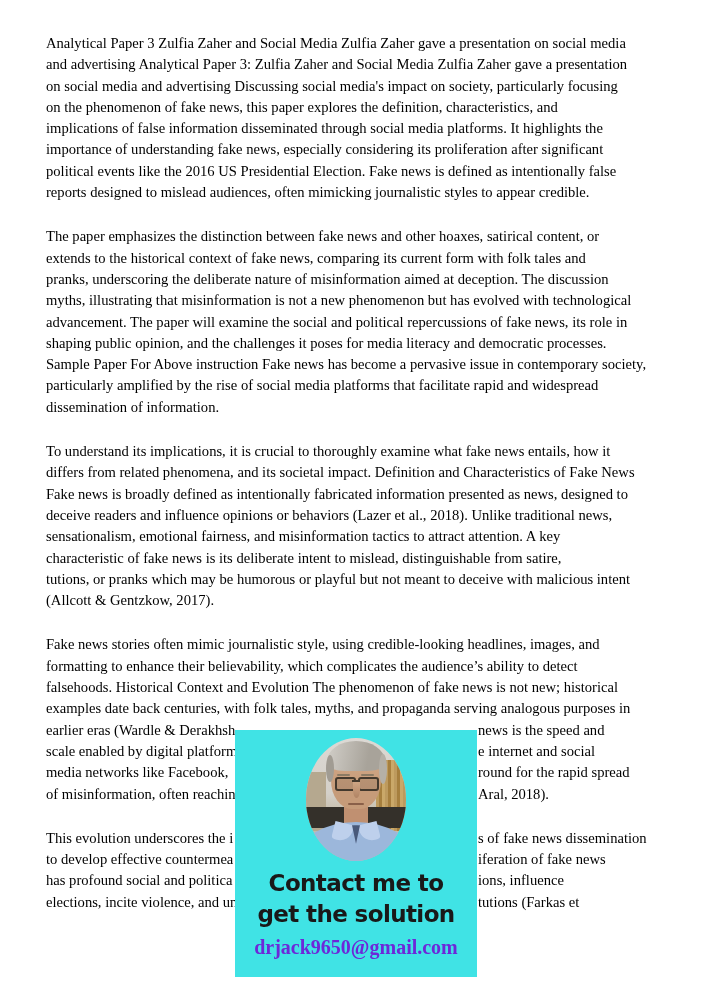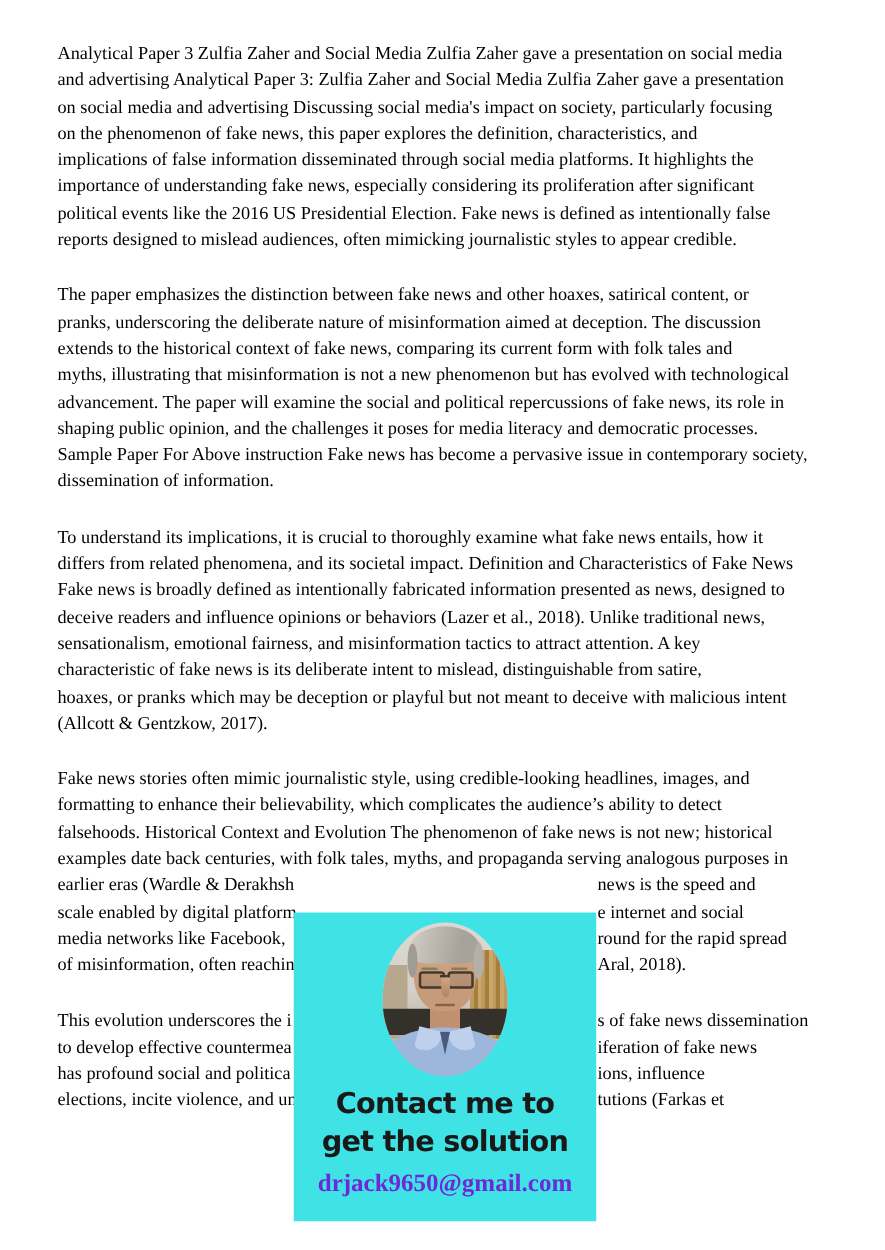--- a/index.html
+++ b/index.html
@@ -102,36 +102,37 @@
       <div class="line">and advertising Analytical Paper 3: Zulfia Zaher and Social Media Zulfia Zaher gave a presentation</div>
       <div class="line">on social media and advertising Discussing social media's impact on society, particularly focusing</div>
       <div class="line">on the phenomenon of fake news, this paper explores the definition, characteristics, and</div>
       <div class="line">implications of false information disseminated through social media platforms. It highlights the</div>
       <div class="line">importance of understanding fake news, especially considering its proliferation after significant</div>
       <div class="line">political events like the 2016 US Presidential Election. Fake news is defined as intentionally false</div>
       <div class="line">reports designed to mislead audiences, often mimicking journalistic styles to appear credible.</div>
     </div>
     <div class="para">
       <div class="line">The paper emphasizes the distinction between fake news and other hoaxes, satirical content, or</div>
+      <div class="line">extends to the historical context of fake news, comparing its current form with folk tales and</div>
       <div class="line">pranks, underscoring the deliberate nature of misinformation aimed at deception. The discussion</div>
-      <div class="line">extends to the historical context of fake news, comparing its current form with folk tales and</div>
       <div class="line">myths, illustrating that misinformation is not a new phenomenon but has evolved with technological</div>
       <div class="line">advancement. The paper will examine the social and political repercussions of fake news, its role in</div>
       <div class="line">shaping public opinion, and the challenges it poses for media literacy and democratic processes.</div>
       <div class="line">Sample Paper For Above instruction Fake news has become a pervasive issue in contemporary society,</div>
+      <div class="line">particularly amplified by the rise of social media platforms that facilitate rapid and widespread</div>
       <div class="line">dissemination of information.</div>
     </div>
     <div class="para">
       <div class="line">To understand its implications, it is crucial to thoroughly examine what fake news entails, how it</div>
       <div class="line">differs from related phenomena, and its societal impact. Definition and Characteristics of Fake News</div>
       <div class="line">Fake news is broadly defined as intentionally fabricated information presented as news, designed to</div>
       <div class="line">deceive readers and influence opinions or behaviors (Lazer et al., 2018). Unlike traditional news,</div>
       <div class="line">sensationalism, emotional fairness, and misinformation tactics to attract attention. A key</div>
       <div class="line">characteristic of fake news is its deliberate intent to mislead, distinguishable from satire,</div>
-      <div class="line">hoaxes, or pranks which may be deception or playful but not meant to deceive with malicious intent</div>
+      <div class="line">tutions, or pranks which may be humorous or playful but not meant to deceive with malicious intent</div>
       <div class="line">(Allcott &amp; Gentzkow, 2017).</div>
     </div>
     <div class="para">
       <div class="line">Fake news stories often mimic journalistic style, using credible-looking headlines, images, and</div>
       <div class="line">formatting to enhance their believability, which complicates the audience’s ability to detect</div>
       <div class="line">falsehoods. Historical Context and Evolution The phenomenon of fake news is not new; historical</div>
       <div class="line">examples date back centuries, with folk tales, myths, and propaganda serving analogous purposes in</div>
       <div class="line"><span>earlier eras (Wardle &amp; Derakhsh</span><span class="rfrag">news is the speed and</span></div>
       <div class="line"><span>scale enabled by digital platform</span><span class="rfrag">e internet and social</span></div>
       <div class="line"><span>media networks like Facebook,</span><span class="rfrag">round for the rapid spread</span></div>

